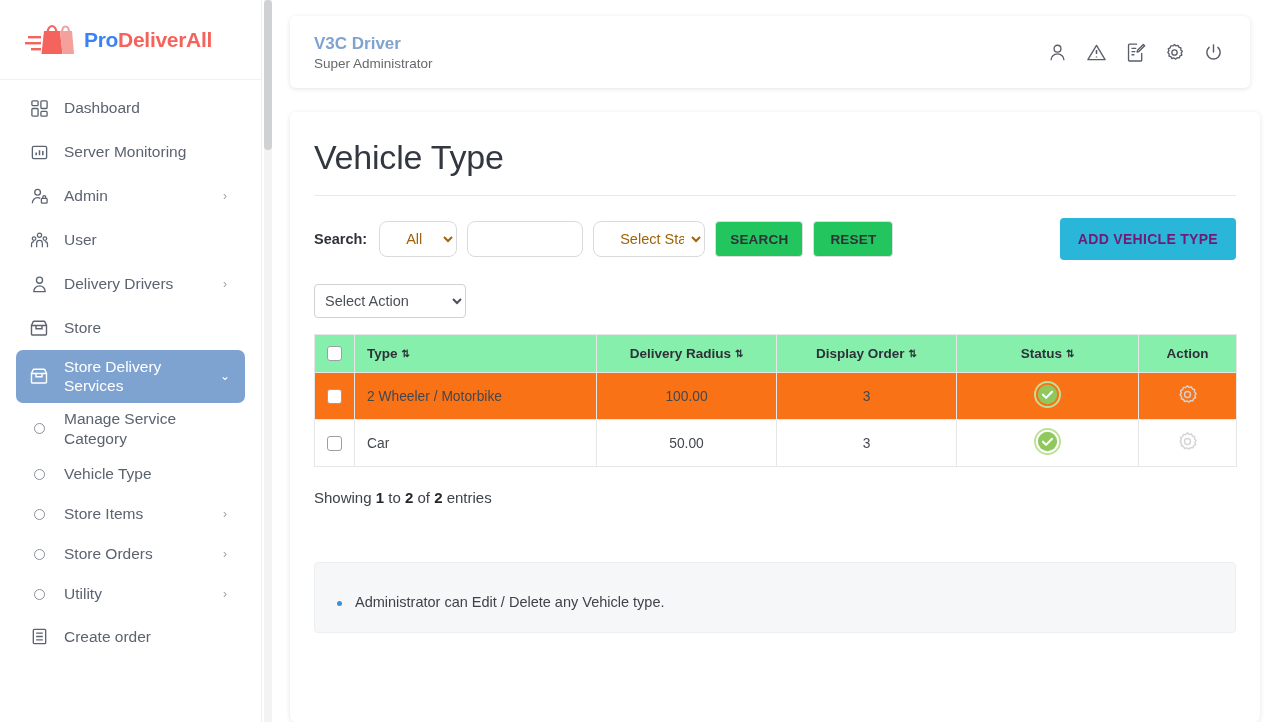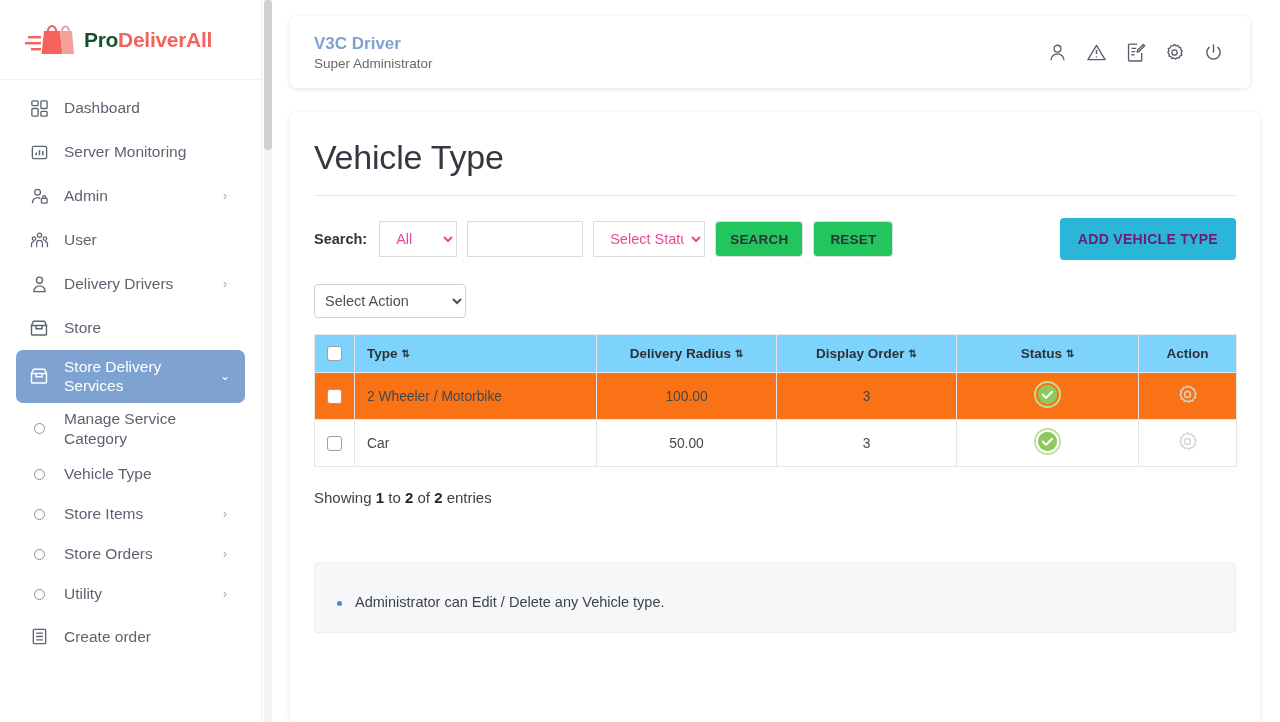--- a/index.html
+++ b/index.html
@@ -23,21 +23,21 @@
     display: flex; align-items: center;
     padding-left: 24px;
     border-bottom: 1px solid #f0f1f3;
     background: #fff;
   }
   .logo-mark { width: 56px; height: 42px; flex: 0 0 56px; }
   .brand-text {
     font-size: 21px; font-weight: bold; letter-spacing: -0.3px;
     margin-left: 4px; white-space: nowrap;
   }
-  .brand-pro { color: #14532d; }
+  .brand-pro { color: #3b82f6; }
   .brand-rest { color: #f4635c; }
 
   #menu {
     padding-top: 6px;
     height: 642px;
     overflow: hidden;
   }
   .m-item {
     display: flex; align-items: center;
     min-height: 44px;
@@ -156,26 +156,26 @@
     margin-top: 22px;
     gap: 10px;
   }
   #searchrow .lab {
     font-size: 14.5px; font-weight: bold; color: #2e3238;
     margin-right: 2px;
   }
   .ctl {
     height: 36px;
     border: 1px solid #d9dadd;
-    border-radius: 0;
+    border-radius: 8px;
     background: #fff;
     font-family: "Liberation Sans", sans-serif;
     font-size: 14.5px;
-    color: #ec4899;
-    padding: 0 12px;
+    color: #a16207;
+    padding: 0 22px;
     outline: none;
   }
   select.ctl { padding-right: 4px; cursor: pointer; }
   #sel-field { width: 78px; }
   #txt-search { width: 116px; }
   #sel-status { width: 112px; }
   .btn-plain {
     height: 36px; min-width: 80px;
     border: 1px solid #dcdddf; border-radius: 4px;
     background: #22c55e; color: #2e3238;
@@ -210,21 +210,21 @@
     margin-top: 16px;
     width: 922px;
     border-collapse: collapse;
     table-layout: fixed;
   }
   #tbl th, #tbl td {
     border: 1px solid #e6e7e9;
     height: 38px;
   }
   #tbl thead th {
-    background: #7dd3fc;
+    background: #86efac;
     font-size: 13.5px; font-weight: bold; color: #2e3238;
     text-align: center;
     padding: 0 8px;
   }
   #tbl thead th.l { text-align: left; padding-left: 12px; }
   #tbl tbody td {
     font-size: 13.8px; color: #43474e;
     text-align: center;
     height: 47px;
     padding: 0 8px;

